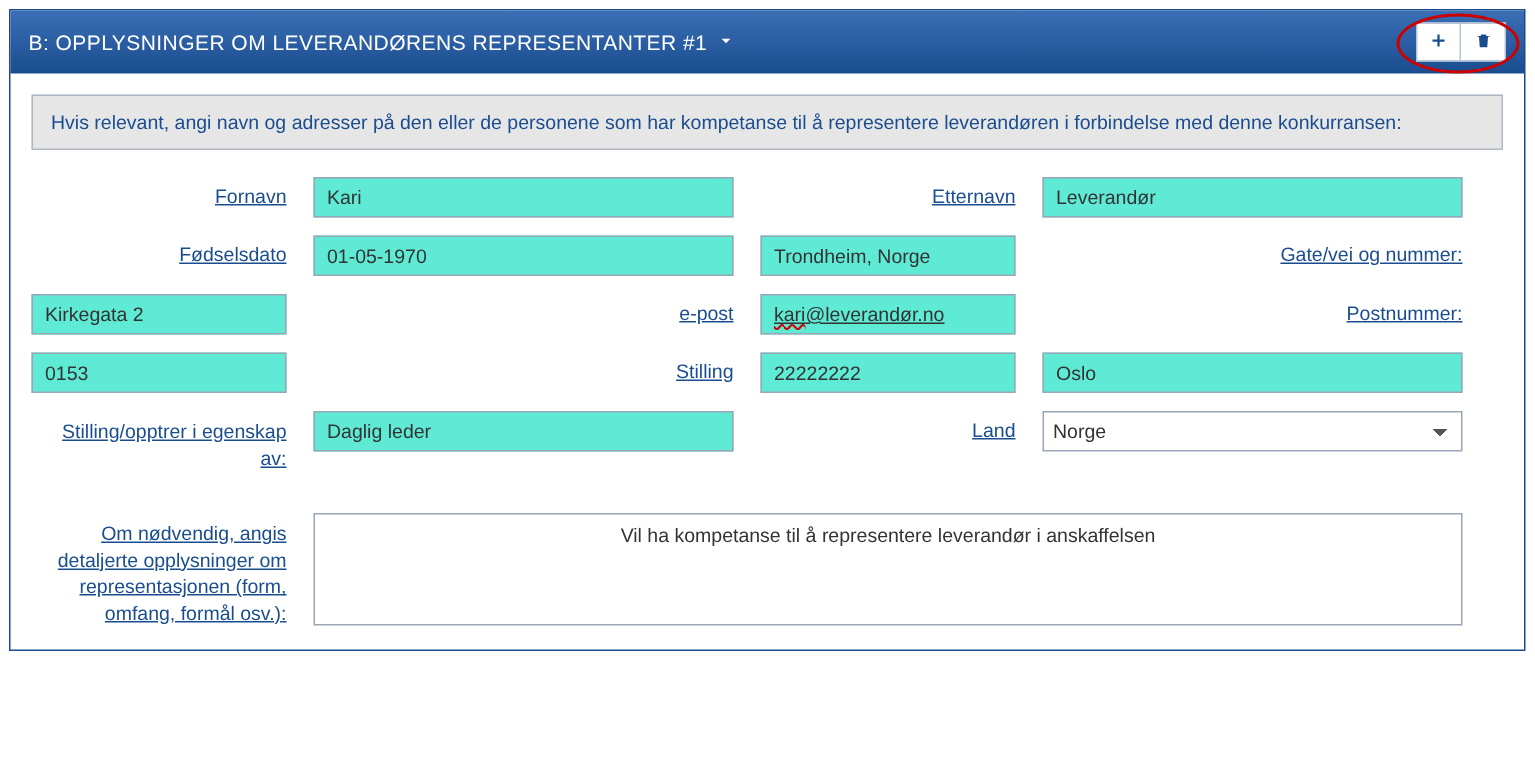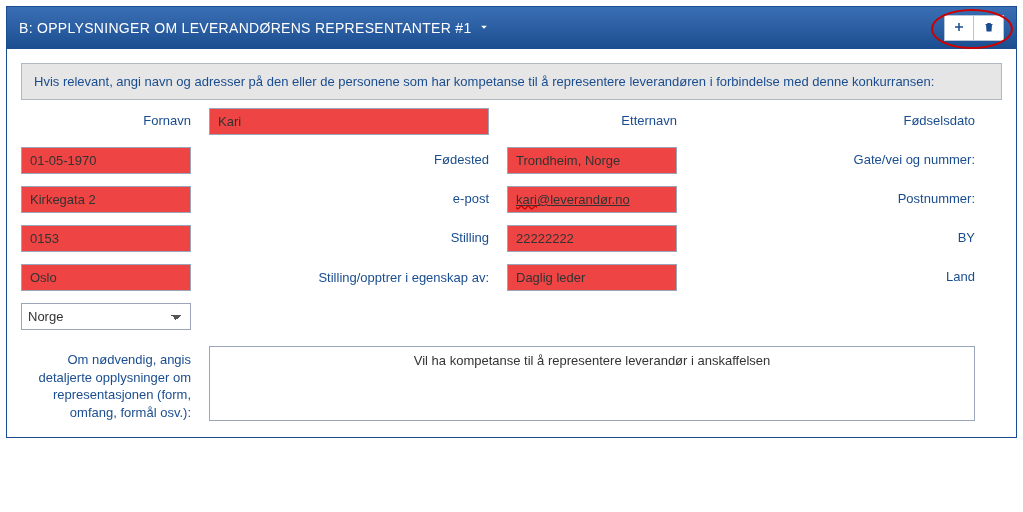--- a/index.html
+++ b/index.html
@@ -66,42 +66,43 @@
   }
   .panel-body {
     padding: 14px 14px 16px 14px;
   }
   .info-banner {
     background: #e6e6e6;
     border: 1px solid #b0b8c4;
     color: #1a4d8f;
     padding: 10px 12px;
     font-size: 13px;
-    margin-bottom: 8px;
+    margin-bottom: 18px;
   }
   .form-grid {
     display: grid;
     grid-template-columns: 170px 280px 170px 280px;
     column-gap: 18px;
     row-gap: 12px;
     align-items: start;
   }
   .form-label {
     color: #1a4d8f;
     text-align: right;
     padding-top: 5px;
     font-size: 13px;
+    text-decoration: underline;
   }
   .form-input {
     border: 1px solid #9aa6b8;
     padding: 5px 8px;
     font-size: 13px;
     width: 100%;
     color: #333;
-    background: #ef4444;
+    background: #5eead4;
     font-family: inherit;
   }
   .form-select {
     border: 1px solid #9aa6b8;
     padding: 5px 6px;
     font-size: 13px;
     width: 100%;
     background: #fff;
     color: #333;
     appearance: none;
@@ -171,37 +172,36 @@
   </div>
 
   <div class="panel-body">
     <div class="info-banner">Hvis relevant, angi navn og adresser på den eller de personene som har kompetanse til å representere leverandøren i forbindelse med denne konkurransen:</div>
 
     <div class="form-grid">
 
       <div class="form-label">Fornavn</div>
       <input class="form-input" value="Kari" style="">
       <div class="form-label">Etternavn</div>
+      <input class="form-input" value="Leverandør" style="">
 
       <div class="form-label">Fødselsdato</div>
       <input class="form-input" value="01-05-1970" style="">
-      <div class="form-label">Fødested</div>
       <input class="form-input" value="Trondheim, Norge" style="">
 
       <div class="form-label">Gate/vei og nummer:</div>
       <input class="form-input" value="Kirkegata 2" style="">
       <div class="form-label">e-post</div>
       <div class="form-input" contenteditable="true" style="min-height: 26px; text-decoration: underline;"><span class="spell-error">kari</span><span>@leverandør.no</span></div>
 
       <div class="form-label">Postnummer:</div>
       <input class="form-input" value="0153" style="">
       <div class="form-label">Stilling</div>
       <input class="form-input" value="22222222" style="">
 
-      <div class="form-label">BY</div>
       <input class="form-input" value="Oslo" style="">
       <div class="form-label multiline-label">Stilling/opptrer i egenskap av:</div>
       <input class="form-input" value="Daglig leder" style="">
 
       <div class="form-label">Land</div>
       <select class="form-select">
         <option>Norge</option>
       </select>
       <div></div>
       <div></div>

